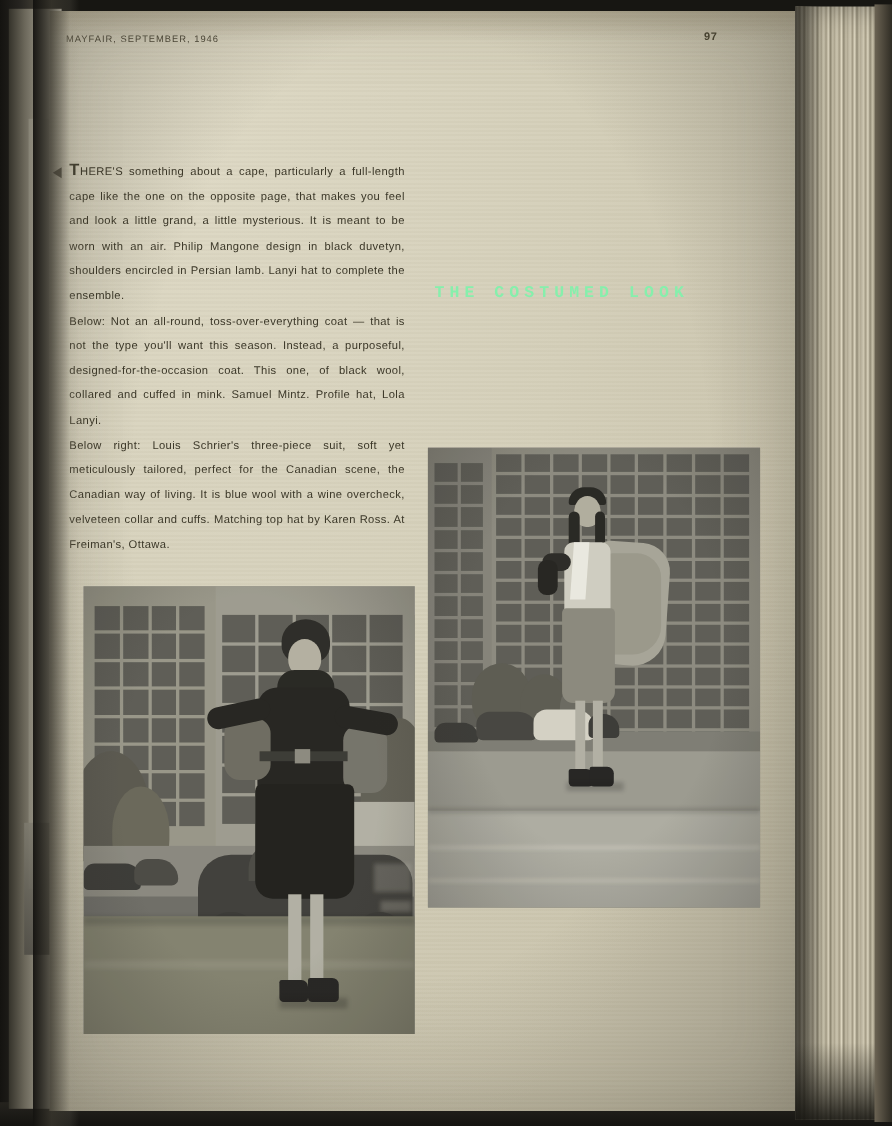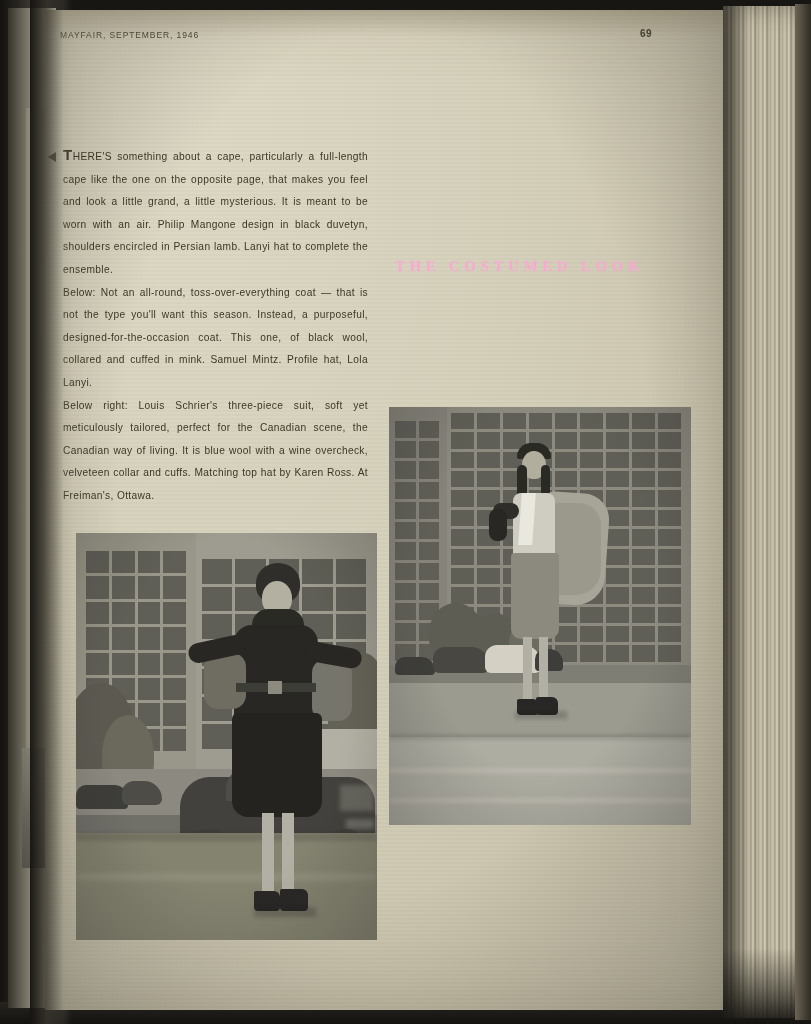--- a/index.html
+++ b/index.html
@@ -169,22 +169,22 @@
   }
 
   
   .headline {
     position: absolute;
     left: 395px; top: 258px;
     width: 310px;
     font-size: 15px;
     font-weight: bold;
     letter-spacing: 4.6px;
-    color: #f9a8d4;
-    font-family: Liberation Serif, serif;
+    color: #86efac;
+    font-family: Liberation Mono, monospace;
   }
 
   
   .photo {
     position: absolute;
     overflow: hidden;
     background: #6f6e67;
     box-shadow: 0 0 0 0 rgba(0,0,0,0);
     filter: contrast(.95) brightness(1.0);
   }
@@ -262,21 +262,21 @@
   <div class="page-edge-stain-top"></div>
 
   <div class="gutter"></div>
 
   <div class="fore-edge"></div>
   <div class="fore-edge-shadow"></div>
   <div class="fore-edge-dark-bottom"></div>
   <div class="fore-edge-cover"></div>
 
   <div class="running-head">MAYFAIR, SEPTEMBER, 1946</div>
-  <div class="folio">69</div>
+  <div class="folio">97</div>
 
   <div class="arrow-mark"></div>
   <div class="body-col">
     <p><span class="dropcap">T</span><span>HERE'S something about a cape, particularly a full-length cape like the one on the opposite page, that makes you feel and look a little grand, a little mysterious.  It is meant to be worn with an air.  Philip Mangone design in black duvetyn, shoulders encircled in Persian lamb.  Lanyi hat to complete the ensemble.</span></p>
     <p>Below: Not an all-round, toss-over-everything coat — that is not the type you'll want this season.  Instead, a purposeful, designed-for-the-occasion coat.  This one, of black wool, collared and cuffed in mink.  Samuel Mintz.  Profile hat, Lola Lanyi.</p>
     <p>Below right: Louis Schrier's three-piece suit, soft yet meticulously tailored, perfect for the Canadian scene, the Canadian way of living.  It is blue wool with a wine overcheck, velveteen collar and cuffs.  Matching top hat by Karen Ross.  At Freiman's, Ottawa.</p>
   </div>
 
   <div class="headline">THE  COSTUMED  LOOK</div>
 

